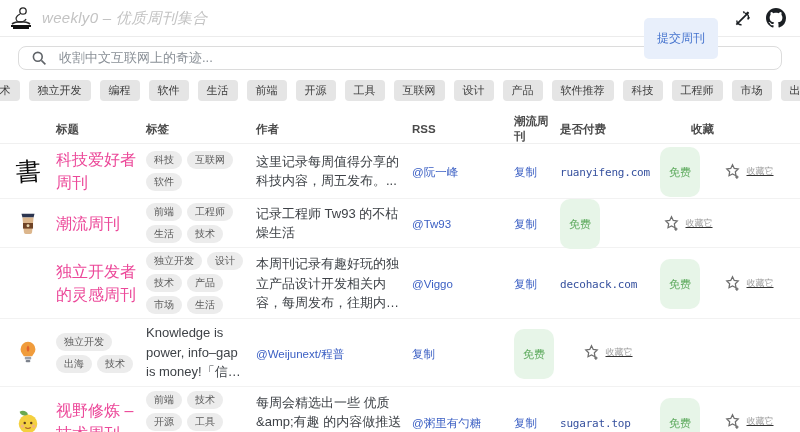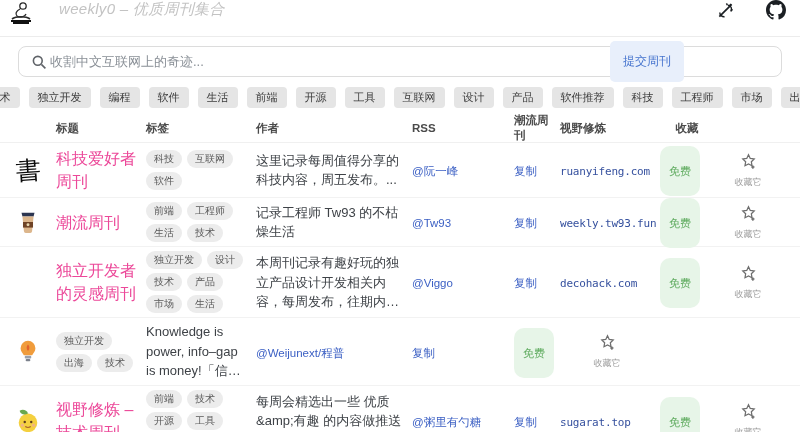--- a/index.html
+++ b/index.html
@@ -1,47 +1,47 @@
 <!DOCTYPE html>
 <html><head>
 <meta charset="utf-8">
 <style>
   * { margin:0; padding:0; box-sizing:border-box; }
   html,body { width:800px; height:432px; overflow:hidden; background:#fff;
     font-family:"Liberation Sans","DejaVu Sans",sans-serif; color:#333; }
 
   
-  .hdr { height:37px; display:flex; align-items:flex-start; gap:25px;
+  .hdr { height:37px; display:flex; align-items:center; gap:8px;
     padding:0 14px 0 8px; border-bottom:1px solid #ececec; }
   .logo { width:26px; height:26px; flex:0 0 auto; }
   .hdr-title { font-style:italic; color:#c3c3c3; font-size:15px; letter-spacing:.3px; }
   .hdr-spacer { flex:1; }
   .submit-btn { background:#e8effb; color:#4674ce; border:none; border-radius:5px;
     font-size:12px; padding:12px 13px; cursor:pointer; font-family:inherit;margin-top:41px; }
   .hdr-icon { width:20px; height:20px; display:inline-flex; align-items:center;
     justify-content:center; color:#1b1f23; margin-left:6px; cursor:pointer; }
 
   
   .search-wrap { padding:9px 18px 6px; }
-  .search-box { height:31px; border:1px solid #dcdcdc; border-radius:8px;
-    display:flex; align-items:center; gap:3px; padding:0 12px; background:#fff; }
+  .search-box { height:24px; border:1px solid #dcdcdc; border-radius:8px;
+    display:flex; align-items:center; gap:12px; padding:0 12px; background:#fff; }
   .search-ph { color:#8a9097; font-size:13px; }
 
   
   .filters { display:flex; justify-content:center; flex-wrap:nowrap; gap:9px;
     padding:4px 10px 2px; }
   .f-pill { background:#e5e5e5; color:#3d3d3d; font-size:11px; line-height:1;
     padding:5px 9px; border-radius:4px; white-space:nowrap; cursor:pointer; }
 
   
   .grid-row { display:grid; gap:6px; padding:0 10px; align-items:center;
     grid-template-columns:40px 84px 104px 150px 96px 40px 94px 54px 56px; }
-  .thead { height:30px; margin-top:3px; border-bottom:1px solid #f0f0f0; }
+  .thead { height:30px; margin-top:11px; border-bottom:1px solid #f0f0f0; }
   .th { font-size:11.5px; color:#4a4a4a; font-weight:bold; }
-  .th.center { text-align:center; }
+  .th.center { text-align:right; }
 
   .trow { border-bottom:1px solid #f2f2f2; min-height:45px; padding-top:4px; padding-bottom:4px; }
   .trow:nth-child(1){ min-height:55px; }
   .trow:nth-child(3){ min-height:50px; }
 
   .icon-cell { display:flex; justify-content:flex-start; padding-left:4px; }
   .row-icon { width:28px; height:28px; display:flex; align-items:center; justify-content:center; }
   .shu { font-family:"DejaVu Serif","Liberation Serif",serif; font-size:25px;
     color:#0d0d0d; transform:rotate(-4deg); line-height:1; }
 
@@ -49,22 +49,22 @@
   .tags-cell { display:flex; flex-wrap:wrap; gap:4px 5px; }
   .t-pill { background:#ececec; color:#5a5a5a; font-size:10px; line-height:1;
     padding:4px 8px; border-radius:9px; white-space:nowrap; }
   .desc { font-size:13px; color:#3e4247; line-height:1.5; display:-webkit-box;
     -webkit-line-clamp:3; -webkit-box-orient:vertical; overflow:hidden; }
   .lnk { color:#3c60c4; font-size:11.5px; text-decoration:none; cursor:pointer; }
   .site { font-family:"DejaVu Sans Mono","Liberation Mono",monospace; font-size:11px;
     color:#35509e; letter-spacing:-.2px; }
   .badge-free { background:#e7f5e8; color:#61ac61; font-size:11px; padding:19px 9px;
     border-radius:10px; white-space:nowrap; }
-  .fav-cell { display:flex; flex-direction:column; align-items:center; gap:5px;
-    cursor:pointer; align-self:stretch; justify-content:center; }
+  .fav-cell { display:flex; align-items:center; gap:5px;
+    cursor:pointer; align-self:stretch; justify-content:center;text-decoration:underline; }
   .fav-label { font-size:9px; color:#9b9b9b; }
 </style>
 </head>
 <body>
 
 <header class="hdr">
   <span class="logo">
     <svg viewBox="0 0 26 26" width="26" height="26" fill="none" stroke="#2a2a2a" stroke-width="1.3">
       <circle cx="15" cy="6" r="3.2"></circle>
       <path d="M12 9 C8 11,7 14,9 16 C12 18,17 17,18 14"></path>
@@ -120,21 +120,21 @@
   </nav>
 
 <section>
   <div class="grid-row thead">
       <div></div>
       <div class="th">标题</div>
       <div class="th">标签</div>
       <div class="th">作者</div>
       <div class="th">RSS</div>
       <div class="th">潮流周刊</div>
-      <div class="th">视野修炼</div>
+      <div class="th">是否付费</div>
       <div class="th center">收藏</div>
     </div>
   <div>
   <div class="grid-row trow">
     <div class="icon-cell">
       <span class="row-icon">
             <span class="shu">書</span>
           </span>
     </div>
     <div><a class="t-title">科技爱好者周刊</a></div>
@@ -175,21 +175,20 @@
           <span class="t-pill">前端</span>
           <span class="t-pill">工程师</span>
           <span class="t-pill">生活</span>
           <span class="t-pill">技术</span>
         </div>
     <div>
           <div class="desc">记录工程师 Tw93 的不枯燥生活</div>
         </div>
     <div><a class="lnk">@Tw93</a></div>
     <div><a class="lnk">复制</a></div>
-    <div><a class="lnk site">weekly.tw93.fun</a></div>
     <div><span class="badge-free">免费</span></div>
     <div class="fav-cell">
       <svg viewBox="0 0 24 24" width="19" height="19" fill="none" stroke="#6e6e6e" stroke-width="1.6">
         <path d="M12 3.5 l2.2 4.6 5 .7 -3.6 3.5 .8 5 -4.4-2.3 -4.4 2.3 .8-5 -3.6-3.5 5-.7 z"></path>
         <path d="M17.5 17 v4 M15.5 19 h4" stroke-width="1.8"></path>
       </svg>
       <span class="fav-label">收藏它</span>
     </div>
   </div>
 

